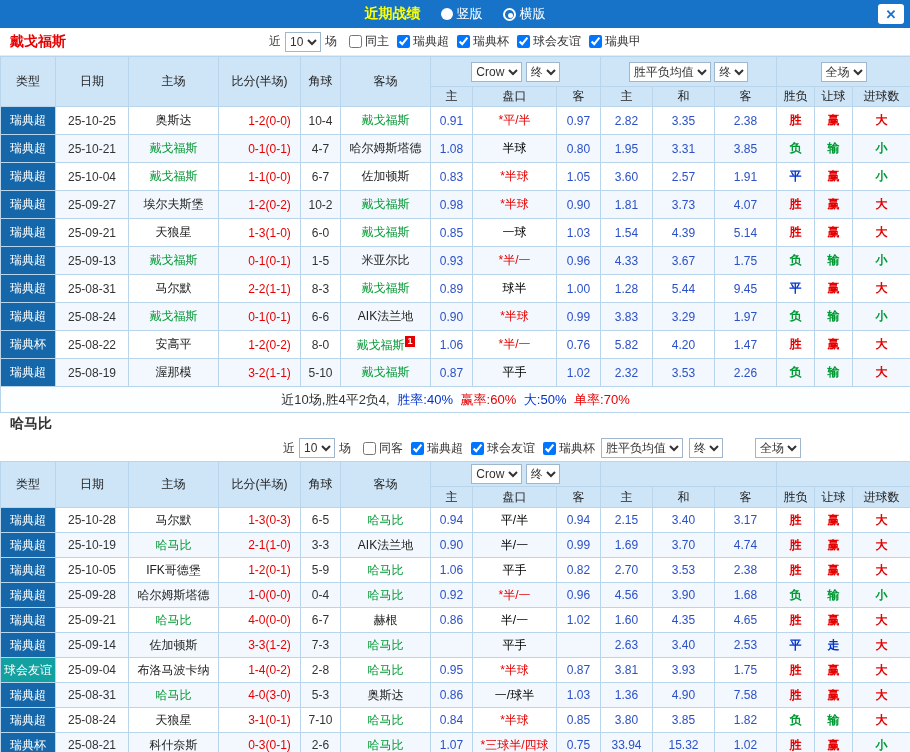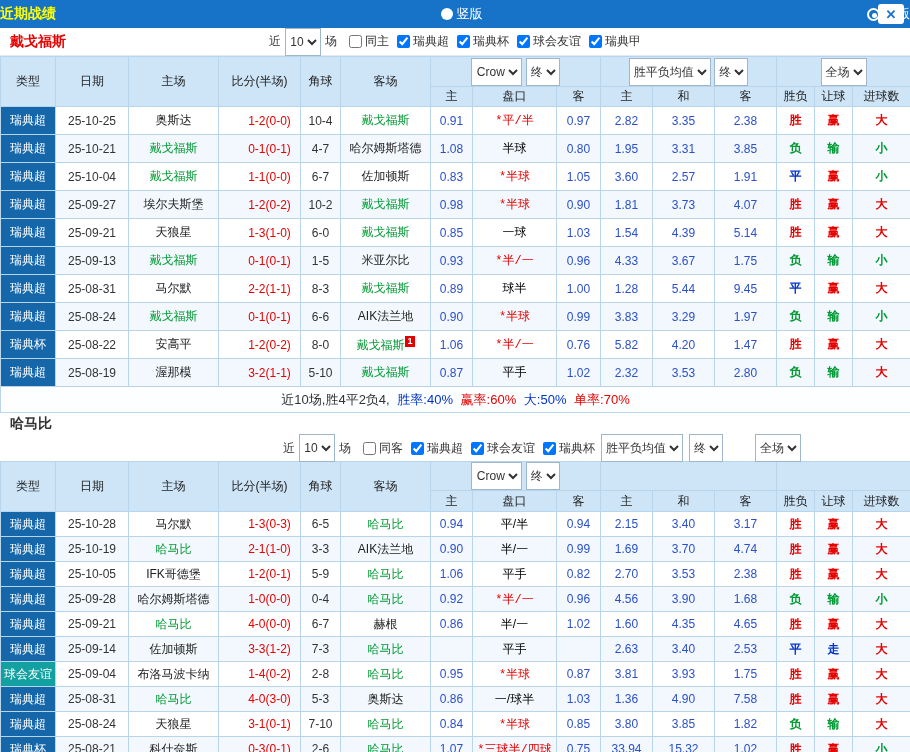--- a/index.html
+++ b/index.html
@@ -6,21 +6,21 @@
   html,body { margin:0; padding:0; }
   body {
     width:910px; height:752px; overflow:hidden; background:#fff;
     font-family:"Liberation Sans","DejaVu Sans",sans-serif;
     font-size:12px; color:#333;
   }
 
   
   .topbar {
     position:relative; height:28px; background:#1673C8;
-    display:flex; justify-content:space-between; align-items:center; gap:20px;
+    display:flex; justify-content:center; align-items:center; gap:20px;
   }
   .topbar-title { color:#FFFF00; font-weight:bold; font-size:14px; }
   .radio { display:inline-flex; align-items:center; color:#fff; font-size:13px; cursor:pointer; }
   .rdot { display:inline-block; width:12px; height:12px; border-radius:50%; background:#fff; margin-right:4px; }
   .rdot.on { background:transparent; border:2px solid #fff; position:relative; width:13px; height:13px; }
   .rdot.on::after { content:''; position:absolute; left:3px; top:3px; width:5px; height:5px; border-radius:50%; background:#fff; }
   .close-btn {
     position:absolute; right:6px; top:4px; width:26px; height:20px;
     background:#fff; border:none; border-radius:3px; color:#1673C8;
     font-weight:bold; font-size:13px; line-height:1; cursor:pointer; padding:0;
@@ -33,22 +33,22 @@
   }
   .team-title { position:absolute; left:10px; font-weight:bold; font-size:14px; }
   .team-title.red { color:#E60000; }
   .team-title.dark { color:#333; }
   .title-bar { height:22px; display:flex; align-items:center; background:#fff; }
   .filter { display:inline-flex; align-items:center; gap:4px; }
   .cbs { display:inline-flex; align-items:flex-end; }
   label.cb { display:inline-flex; align-items:center; margin-left:8px; cursor:pointer; }
   label.cb input { margin:0 3px 0 0; width:13px; height:13px; }
   select {
-    font-family:inherit; font-size:12px; height:28px;
-    border:1px solid #9FB6CC; background:#fff; color:#333;text-align:center;
+    font-family:inherit; font-size:12px; height:20px;
+    border:1px solid #9FB6CC; background:#fff; color:#333;
   }
   .controls2 { position:relative; height:26px; display:flex; align-items:center; background:#fff; }
   .controls2 .filter { margin-left:283px; }
   .dd-right { position:absolute; left:601px; display:flex; align-items:center; gap:6px; }
   .dd-right .scope-sel { margin-left:26px; }
 
   
   table.grid { width:910px; table-layout:fixed; border-collapse:collapse; }
   .grid th, .grid td {
     border:1px solid #B9D5EC; text-align:center; padding:0;
@@ -64,21 +64,21 @@
   tbody tr:nth-child(even) td { background:#F2F8FD; }
   td.type.blue  { background:#1567A9; color:#fff; }
   td.type.teal  { background:#13A0A0; color:#fff; }
   tbody tr:nth-child(even) td.type.blue { background:#1567A9; }
   tbody tr:nth-child(even) td.type.teal { background:#13A0A0; }
   td.team { color:#222; }
   td.team.focus { color:#009933; }
   td.score { color:#E60000;padding-left:20px; }
   td.odds { color:#2B50C8; }
   td.hcp { color:#000000; }
-  .c-red { color:#E60000 !important;font-family:Liberation Mono, monospace; }
+  .c-red { color:#E60000 !important; }
   .c-green { color:#009933 !important; }
   .c-blue { color:#0033CC !important; }
   td.res { font-weight:bold; }
   sup.badge {
     background:#E60000; color:#fff; font-size:9px; font-weight:bold;
     padding:0 2px; margin-left:1px; line-height:11px; display:inline-block;
   }
   td.summary { height:26px; background:#FDFEFF; font-size:13px; }
   td.summary span { margin:0 2px; }
   .sum-black { color:#333; }
@@ -341,21 +341,21 @@
         <td>25-08-19</td>
         <td class="team">渥那模</td>
         <td class="score">3-2(1-1)</td>
         <td>5-10</td>
         <td class="team focus">戴戈福斯</td>
         <td class="odds">0.87</td>
         <td class="hcp">平手</td>
         <td class="odds">1.02</td>
         <td class="odds">2.32</td>
         <td class="odds">3.53</td>
-        <td class="odds">2.80</td>
+        <td class="odds">2.26</td>
         <td class="res c-green">负</td>
         <td class="res c-green">输</td>
         <td class="res c-red">大</td>
       </tr>
     </tbody>
   <tfoot>
     <tr>
       <td colspan="15" class="summary"><span class="sum-black">近10场,胜4平2负4, </span><span class="sum-blue">胜率:40%</span><span class="sum-red"> 赢率:60%</span><span class="sum-blue"> 大:50%</span><span class="sum-red"> 单率:70%</span></td>
     </tr>
   </tfoot>

